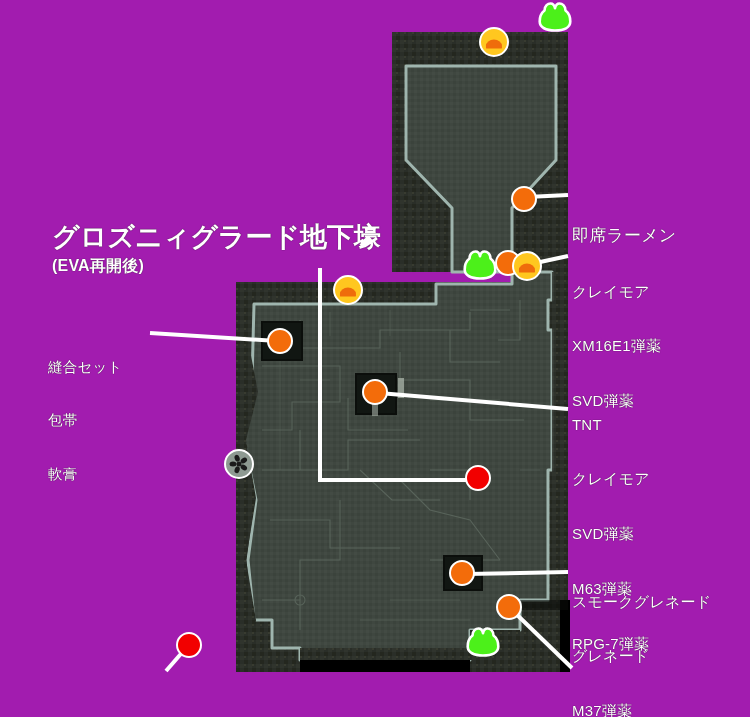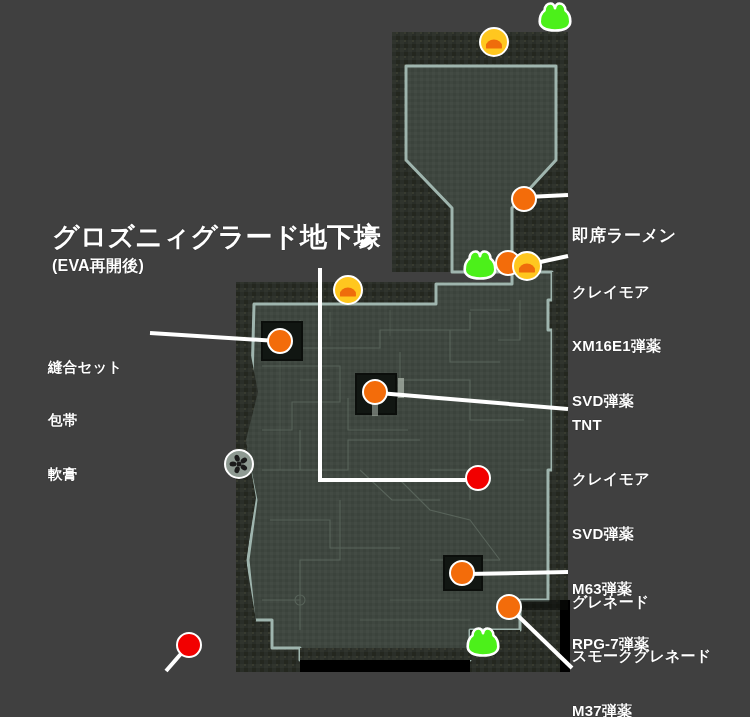--- a/index.html
+++ b/index.html
@@ -2,27 +2,27 @@
 <html><head>
 <meta charset="utf-8">
 <style>
   * { margin:0; padding:0; box-sizing:border-box; }
   html,body{ background:#000; }
   body{
     width:750px; height:717px;
     font-family:"Liberation Sans","DejaVu Sans",sans-serif;
     overflow:hidden; position:relative;
   }
-  #stage{ position:absolute; inset:0; width:750px; height:717px; background:#404040; }
+  #stage{ position:absolute; inset:0; width:750px; height:717px; background:#a21caf; }
 
   svg.layer{ position:absolute; left:0; top:0; width:750px; height:717px; }
 
   
   .lbl{
-    position:absolute; color:#fff; font-weight:bold;
+    position:absolute; color:#fff; font-weight:normal;
     line-height:1.22; white-space:pre; letter-spacing:0.2px;
     text-shadow:0 0 1px rgba(0,0,0,.9);
   }
   .lbl.r{ text-align:left; }
   .lbl .ln{ display:block; }
 
   #title-main{
     left:52px; top:221px; font-size:27px; font-weight:bold;
     letter-spacing:0px;
   }
@@ -280,22 +280,22 @@
 
   <div class="lbl r" id="lbl-tnt">
     <span class="ln">TNT</span>
     <span class="ln">クレイモア</span>
     <span class="ln">SVD弾薬</span>
     <span class="ln">M63弾薬</span>
     <span class="ln">RPG-7弾薬</span>
   </div>
 
   <div class="lbl r" id="lbl-grenade">
+    <span class="ln">スモークグレネード</span>
     <span class="ln">グレネード</span>
-    <span class="ln">スモークグレネード</span>
     <span class="ln">M37弾薬</span>
   </div>
 
   <div class="lbl r" id="lbl-splitter">
     
   </div>
 
   <div class="lbl r" id="lbl-krasno">
     
   </div>

